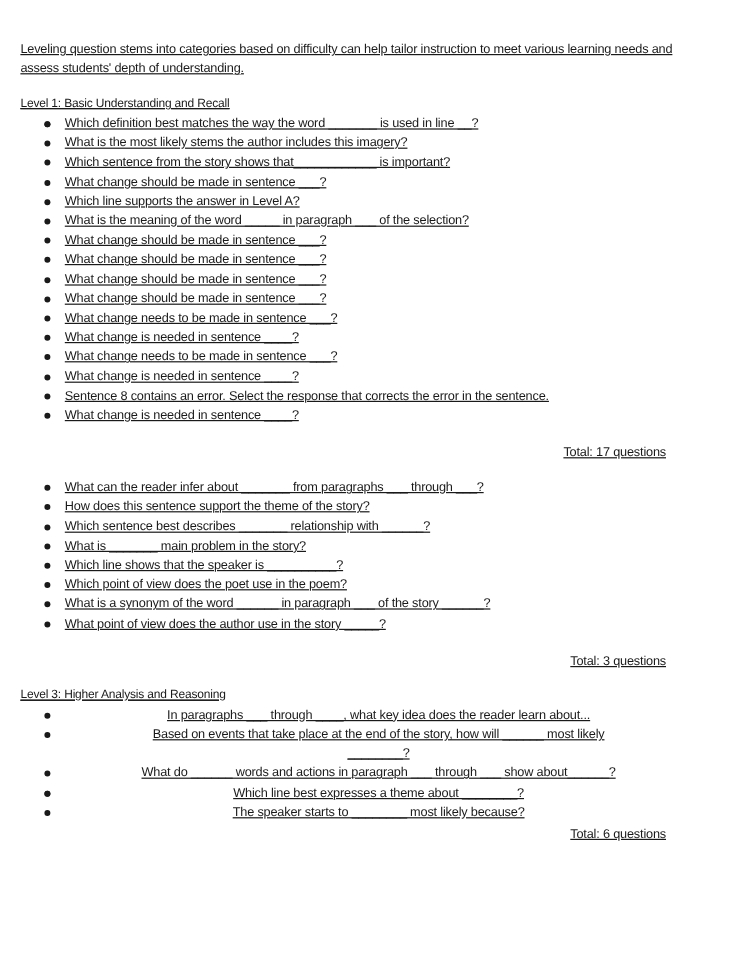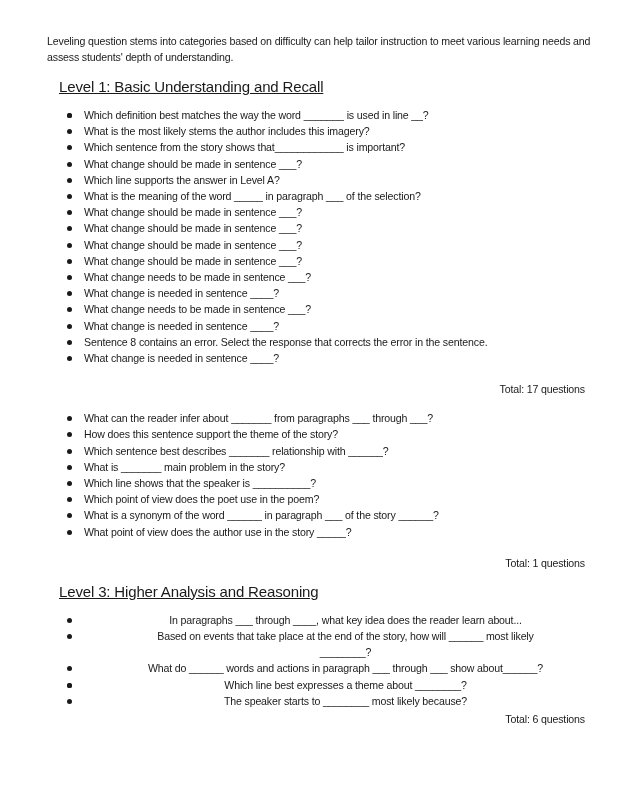--- a/index.html
+++ b/index.html
@@ -12,33 +12,34 @@
       height: 804px;
       position: relative;
       overflow: hidden;
       font-family: "Liberation Sans", "DejaVu Sans", sans-serif;
       color: #1a1a1a;
       font-size: 10.6px;
       letter-spacing: -0.15px;
     }
     .page {
       position: absolute;
-      left: 47px;
+      left: 17px;
       top: 34px;
       width: 560px;
+      text-decoration: underline;
     }
     .intro {
       margin: 0;
       line-height: 15.5px;
       width: 555px;
     }
     .level-heading {
-      margin: 12px;
+      margin: 0;
       font-weight: normal;
-      font-size: 15px;
+      font-size: 10px;
       text-decoration: underline;
       line-height: 16px;
     }
     .level-1-heading { margin-top: 14px; }
     ul.stems {
       list-style: none;
       margin: 0;
       padding: 0 0 0 20px;
     }
     ul.stems li {
@@ -101,21 +102,21 @@
     <ul class="stems l2">
         <li><span class="bullet"></span><span>What can the reader infer about _______ from paragraphs ___ through ___?</span></li>
         <li><span class="bullet"></span><span>How does this sentence support the theme of the story?</span></li>
         <li><span class="bullet"></span><span>Which sentence best describes _______ relationship with ______?</span></li>
         <li><span class="bullet"></span><span>What is _______ main problem in the story?</span></li>
         <li><span class="bullet"></span><span>Which line shows that the speaker is __________?</span></li>
         <li><span class="bullet"></span><span>Which point of view does the poet use in the poem?</span></li>
         <li><span class="bullet"></span><span>What is a synonym of the word ______ in paragraph ___ of the story ______?</span></li>
         <li><span class="bullet"></span><span>What point of view does the author use in the story _____?</span></li>
       </ul>
-    <div class="total l2-total">Total: 1 questions</div>
+    <div class="total l2-total">Total: 3 questions</div>
   </section>
 
   <section>
     <h2 class="level-heading">Level 3: Higher Analysis and Reasoning</h2>
     <ul class="stems l3">
         <li><span class="bullet"></span><span>In paragraphs ___ through ____, what key idea does the reader learn about...</span></li>
         <li><span class="bullet"></span><span>Based on events that take place at the end of the story, how will ______ most likely
 ________?</span></li>
         <li><span class="bullet"></span><span>What do ______ words and actions in paragraph ___ through ___ show about______?</span></li>
         <li><span class="bullet"></span></li>

